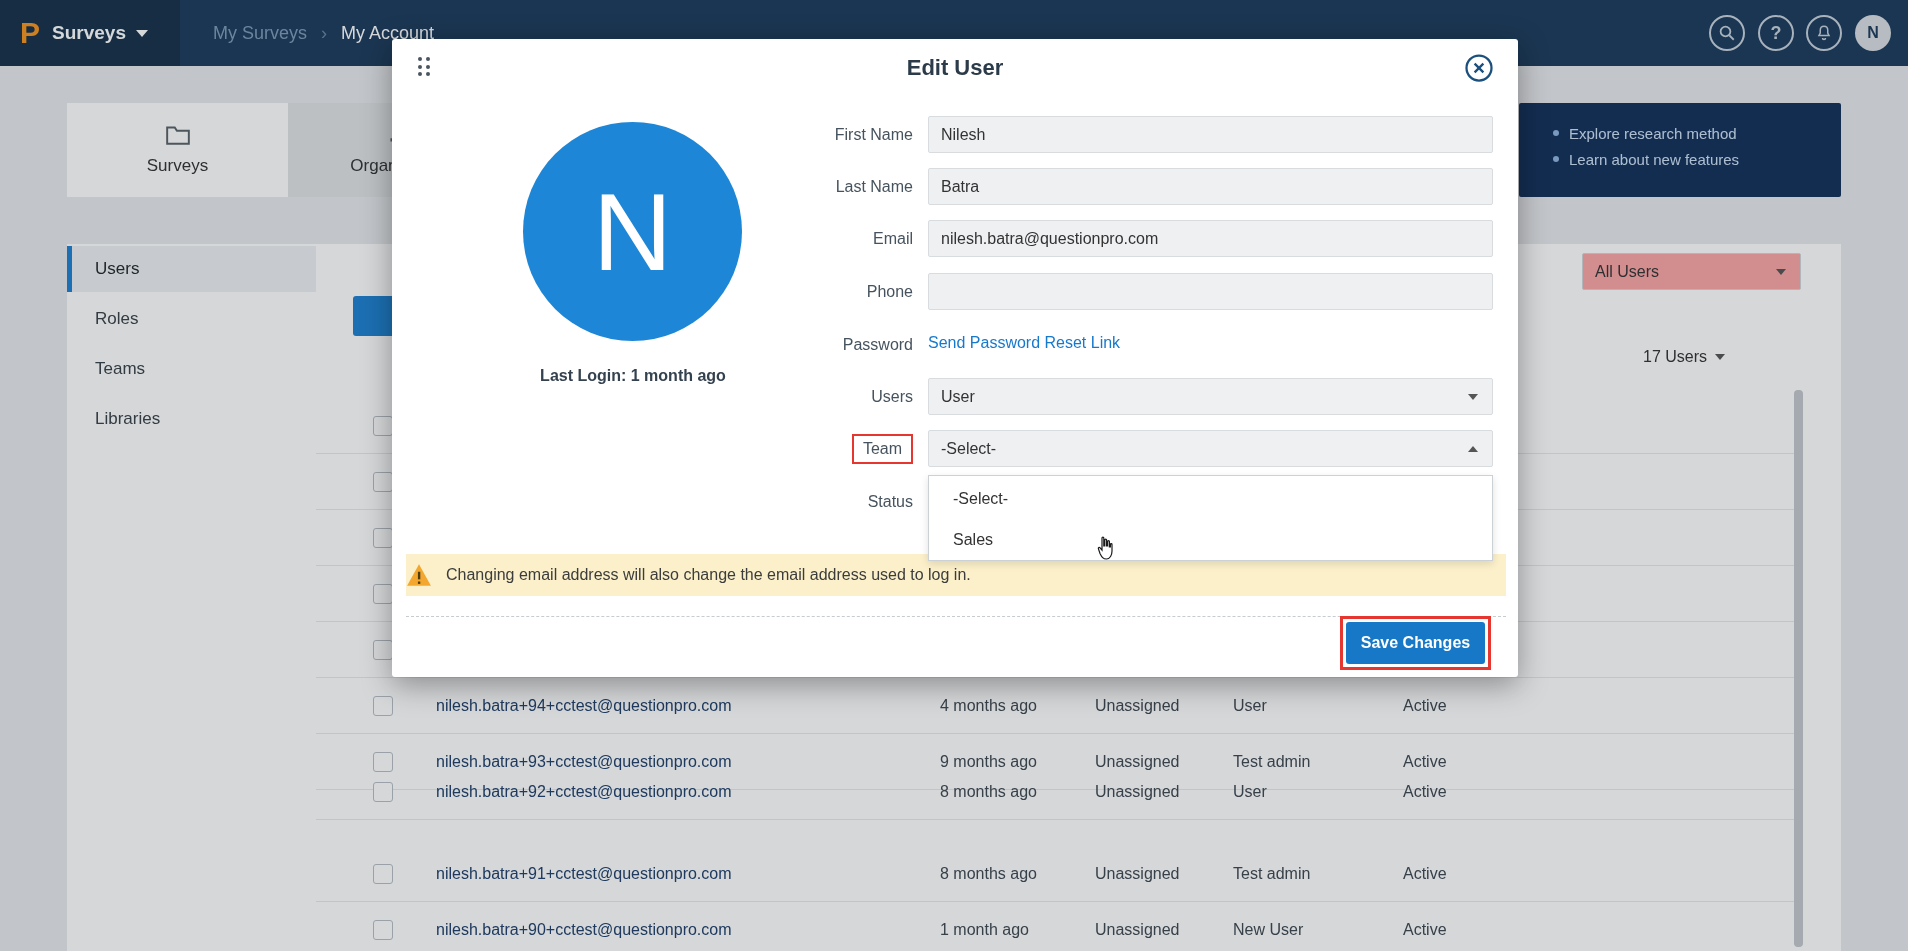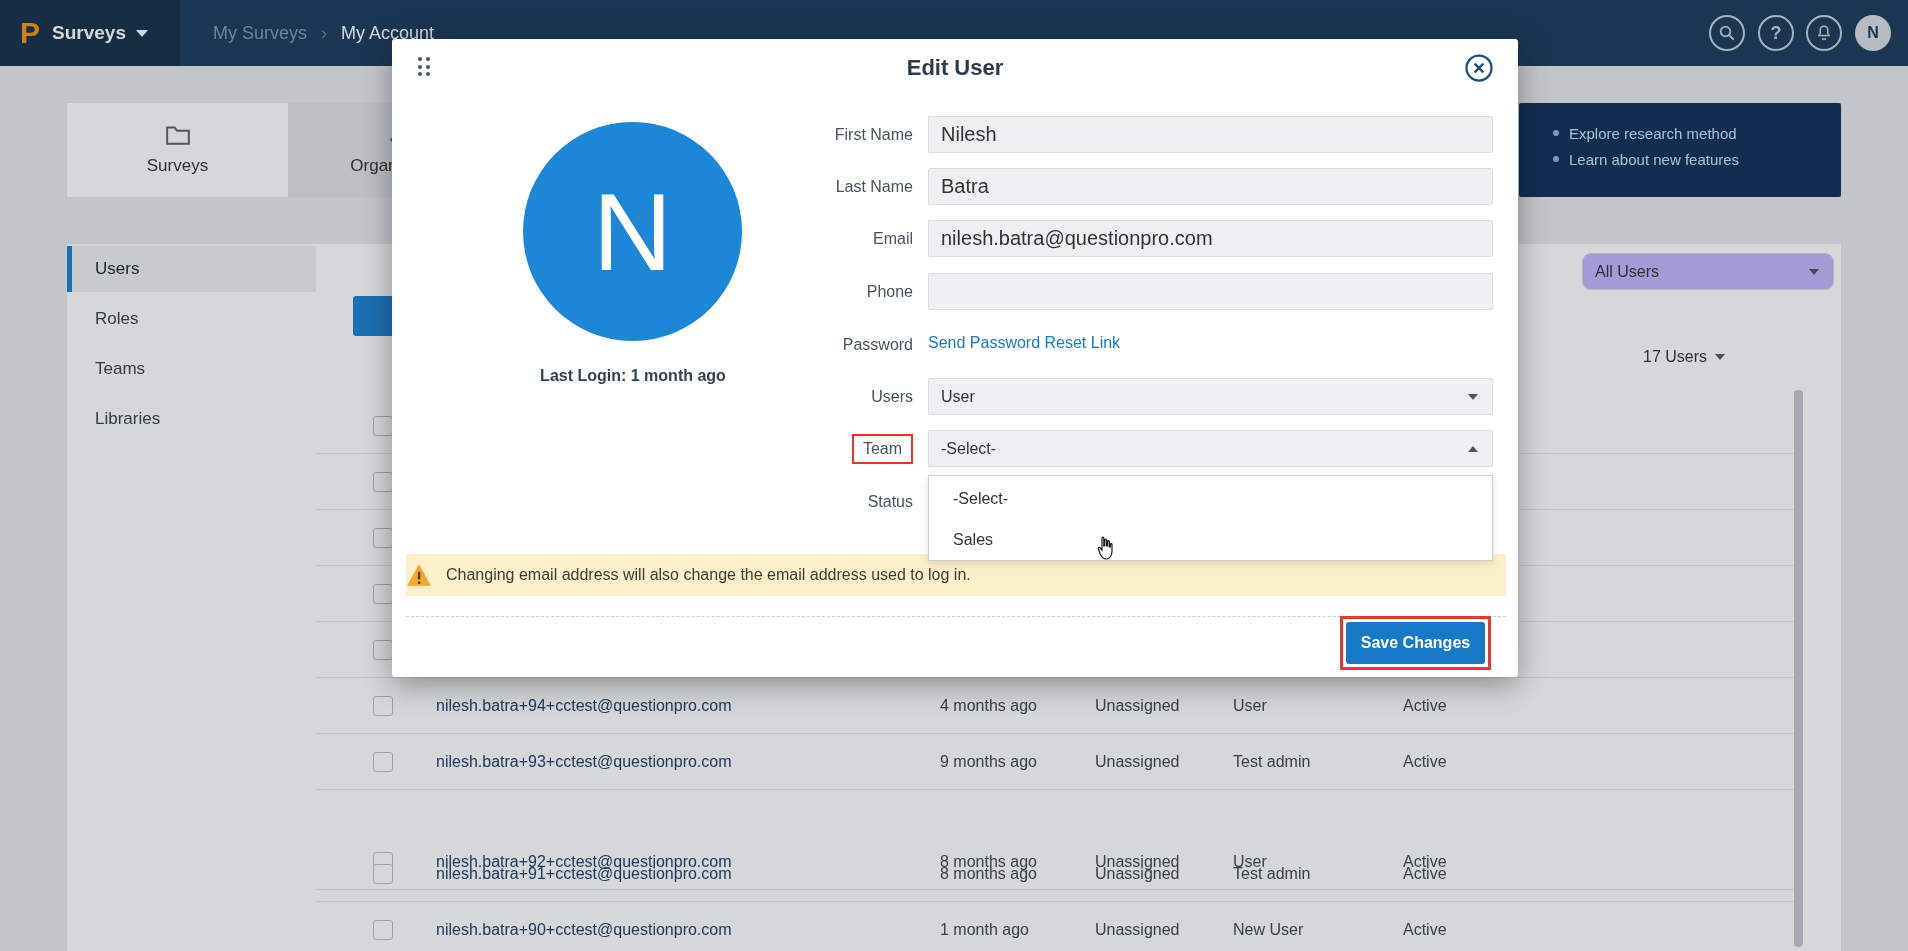--- a/index.html
+++ b/index.html
@@ -33,21 +33,21 @@
   .promo .pi::before { content:""; position:absolute; left:0; top:5px; width:6px; height:6px; border-radius:50%; background:#8fb4de; }
 
   
   .card { position:absolute; left:67px; top:244px; width:1774px; height:707px; background:#ffffff; }
 
   
   .side-item { position:absolute; left:67px; width:249px; height:46px; line-height:46px; padding-left:28px; font-size:17px; color:#3a4248; cursor:pointer; }
   .side-item.active { background:#eef1f3; border-left:5px solid #1e80d0; padding-left:23px; color:#22282d; }
 
   
-  .filter-sel { position:absolute; left:1582px; top:253px; width:252px; height:37px; background:#c4b5fd; border:1px solid #d3d7da; border-radius:9px; line-height:35px; padding-left:12px; font-size:16px; color:#333; cursor:pointer; }
+  .filter-sel { position:absolute; left:1582px; top:253px; width:219px; height:37px; background:#fca5a5; border:1px solid #d3d7da; border-radius:2px; line-height:35px; padding-left:12px; font-size:16px; color:#333; cursor:pointer; }
   .caret-dn { position:absolute; right:14px; top:15px; width:0; height:0; border-left:5px solid transparent; border-right:5px solid transparent; border-top:6px solid #555; }
   .caret-up { position:absolute; right:14px; top:15px; width:0; height:0; border-left:5px solid transparent; border-right:5px solid transparent; border-bottom:6px solid #555; }
   .count-dd { position:absolute; left:1643px; top:348px; font-size:16px; color:#333; cursor:pointer; padding-right:18px; }
   .count-dd .caret-dn { right:0; top:6px; }
   .add-btn { position:absolute; left:353px; top:296px; width:140px; height:40px; background:#1e80d0; border-radius:3px; cursor:pointer; border:none; }
 
   
   .trow { position:absolute; left:316px; width:1485px; height:56px; border-bottom:1px solid #e7e9ea; font-size:16px; }
   .trow .cb { position:absolute; left:57px; top:18px; width:20px; height:20px; appearance:none; -webkit-appearance:none; border:1.5px solid #b8bec4; border-radius:3px; background:#fff; cursor:pointer; }
   .trow .cell { position:absolute; top:0; height:56px; line-height:56px; white-space:nowrap; color:#3f4850; }
@@ -63,21 +63,21 @@
   .modal { position:absolute; left:392px; top:39px; width:1126px; height:638px; background:#fff; border-radius:3px; box-shadow:0 8px 30px rgba(0,0,0,0.35); z-index:50; }
   .m-title { position:absolute; left:0; top:16px; width:100%; text-align:center; font-size:22px; font-weight:bold; color:#2c3b4a; }
   .drag { position:absolute; left:26px; top:18px; width:13px; height:20px; display:grid; grid-template-columns:4px 4px; grid-gap:3px 4px; cursor:grab; }
   .drag i { width:4px; height:4px; border-radius:50%; background:#4b5560; }
   .m-close { position:absolute; right:24px; top:14px; width:30px; height:30px; cursor:pointer; }
   .m-avatar { position:absolute; left:131px; top:83px; width:219px; height:219px; border-radius:50%; background:#1e86d6; display:flex; align-items:center; justify-content:center; color:#fff; font-size:110px; }
   .m-lastlogin { position:absolute; left:91px; top:328px; width:300px; text-align:center; font-size:16px; font-weight:bold; color:#34414e; }
 
   .frow-label { position:absolute; left:300px; width:221px; height:37px; line-height:37px; text-align:right; font-size:16px; color:#46535e; }
   .fctl { position:absolute; left:536px; width:565px; height:37px; }
-  .tinput { width:565px; height:37px; background:#eef0f2; border:1px solid #d9dcdf; border-radius:2px; padding:0 12px; font-size:20px; color:#333; font-family:"Liberation Sans",sans-serif; }
+  .tinput { width:565px; height:37px; background:#eef0f2; border:1px solid #d9dcdf; border-radius:2px; padding:0 12px; font-size:16px; color:#333; font-family:"Liberation Sans",sans-serif; }
   .fsel { background:#eef0f2; border:1px solid #d9dcdf; border-radius:2px; line-height:35px; padding-left:12px; font-size:16px; color:#333; cursor:pointer; }
   .plink { position:absolute; left:536px; top:295px; font-size:16px; color:#1779cc; cursor:pointer; }
   .annot-box { display:inline-block; border:2px solid #e53730; padding:3px 9px; line-height:20px; }
   .ddpanel { position:absolute; left:536px; top:436px; width:565px; height:86px; background:#fff; border:1px solid #ccd1d5; box-shadow:0 3px 8px rgba(0,0,0,0.12); padding-top:2px; z-index:5; }
   .ddopt { height:41px; line-height:41px; padding-left:24px; font-size:16px; color:#333; cursor:pointer; }
   .warnbar { position:absolute; left:14px; top:515px; width:1100px; height:42px; background:#fbf0c9; display:flex; align-items:center; padding-left:0; }
   .warnbar .wtext { font-size:16px; color:#3c3c3c; margin-left:14px; }
   .dashline { position:absolute; left:14px; top:577px; width:1100px; border-top:1px dashed #c7ccd1; }
   .save-annot { position:absolute; left:948px; top:577px; border:3px solid #e53730; padding:3px; }
   .save-btn { display:block; width:139px; height:42px; background:#1778c8; color:#fff; font-size:16px; font-weight:bold; border:none; border-radius:3px; cursor:pointer; font-family:"Liberation Sans",sans-serif; }
@@ -180,21 +180,21 @@
     <span class="cell stat">Active</span>
   </div>
   <div class="trow" style="top:734px;">
     <input type="checkbox" class="cb" style="">
     <span class="cell email">nilesh.batra+93+cctest@questionpro.com</span>
     <span class="cell login">9 months ago</span>
     <span class="cell team">Unassigned</span>
     <span class="cell role">Test admin</span>
     <span class="cell stat">Active</span>
   </div>
-  <div class="trow" style="top:834px;">
+  <div class="trow" style="top:764px;">
     <input type="checkbox" class="cb" style="">
     <span class="cell email">nilesh.batra+92+cctest@questionpro.com</span>
     <span class="cell login">8 months ago</span>
     <span class="cell team">Unassigned</span>
     <span class="cell role">User</span>
     <span class="cell stat">Active</span>
   </div>
   <div class="trow" style="top:846px;">
     <input type="checkbox" class="cb" style="">
     <span class="cell email">nilesh.batra+91+cctest@questionpro.com</span>

